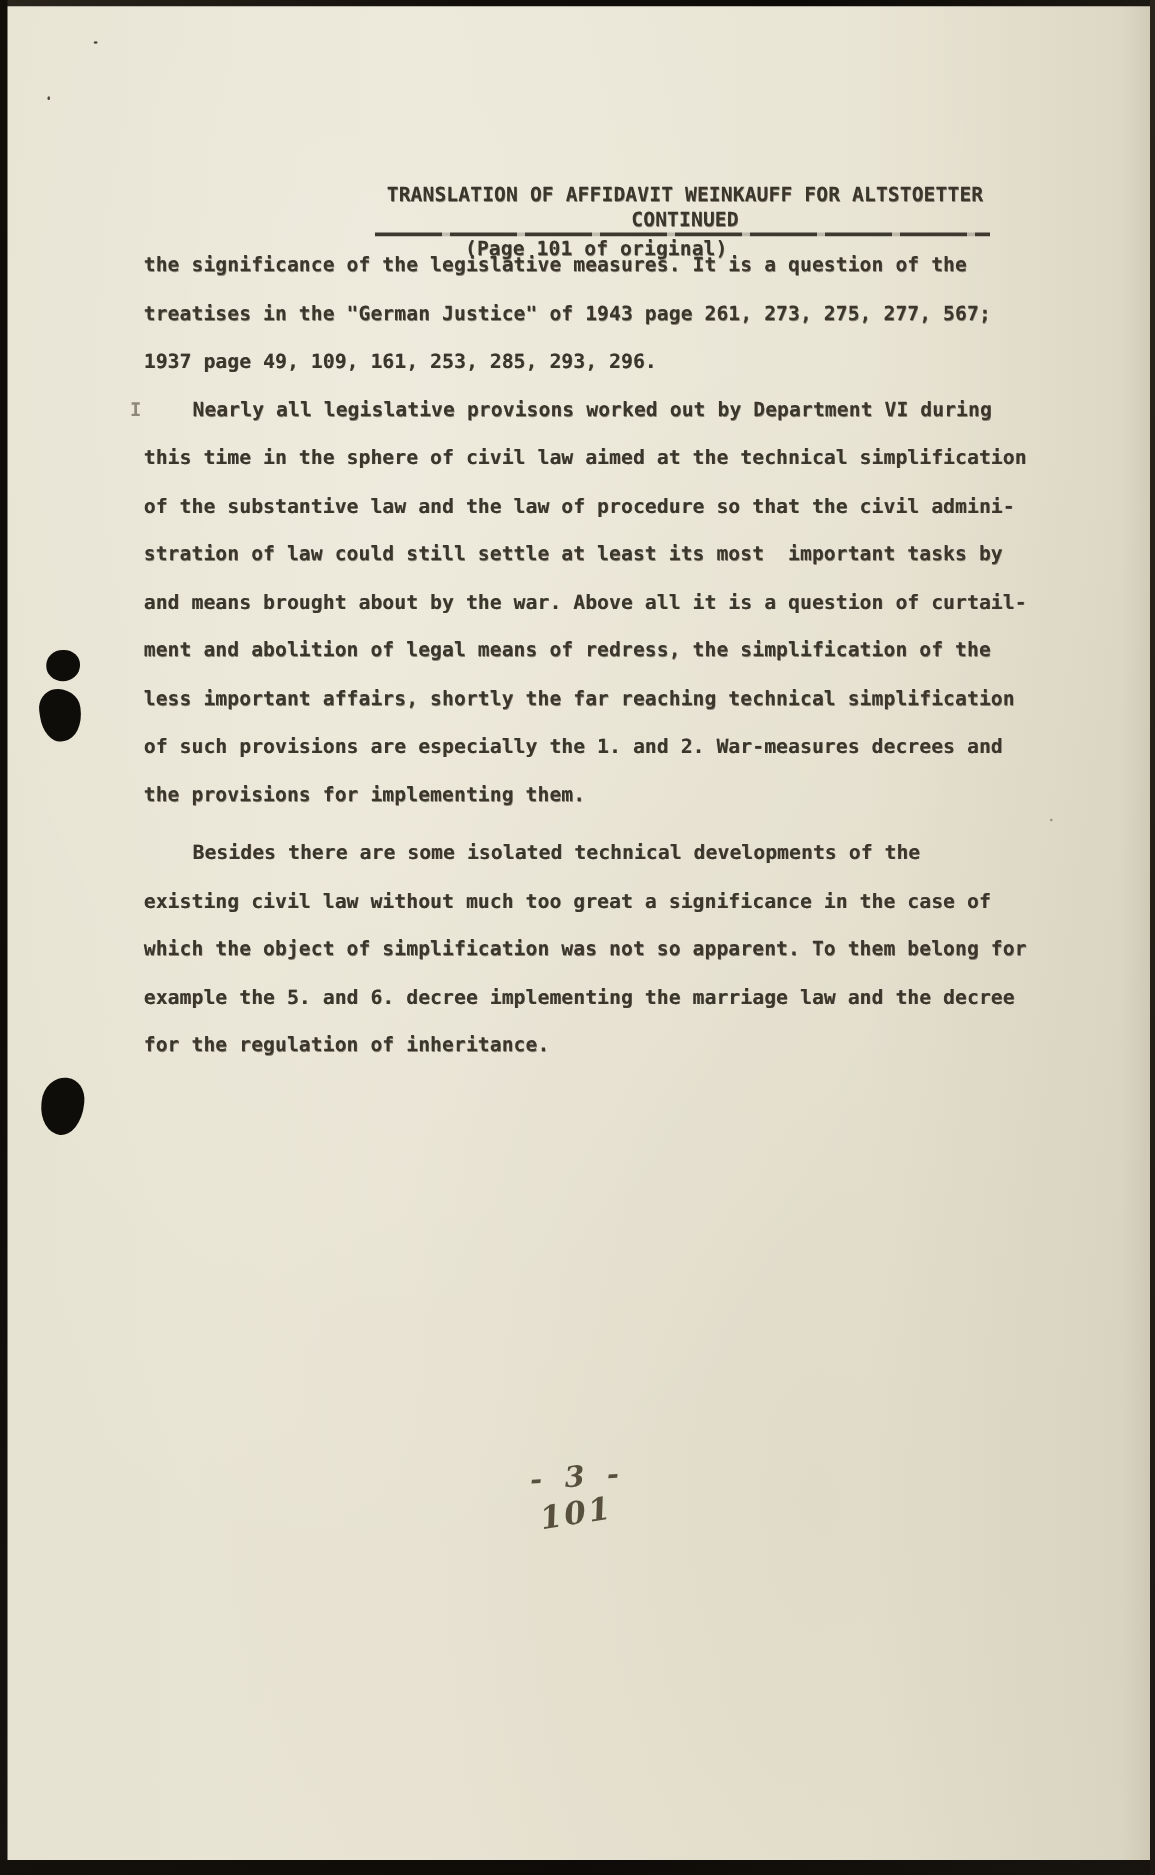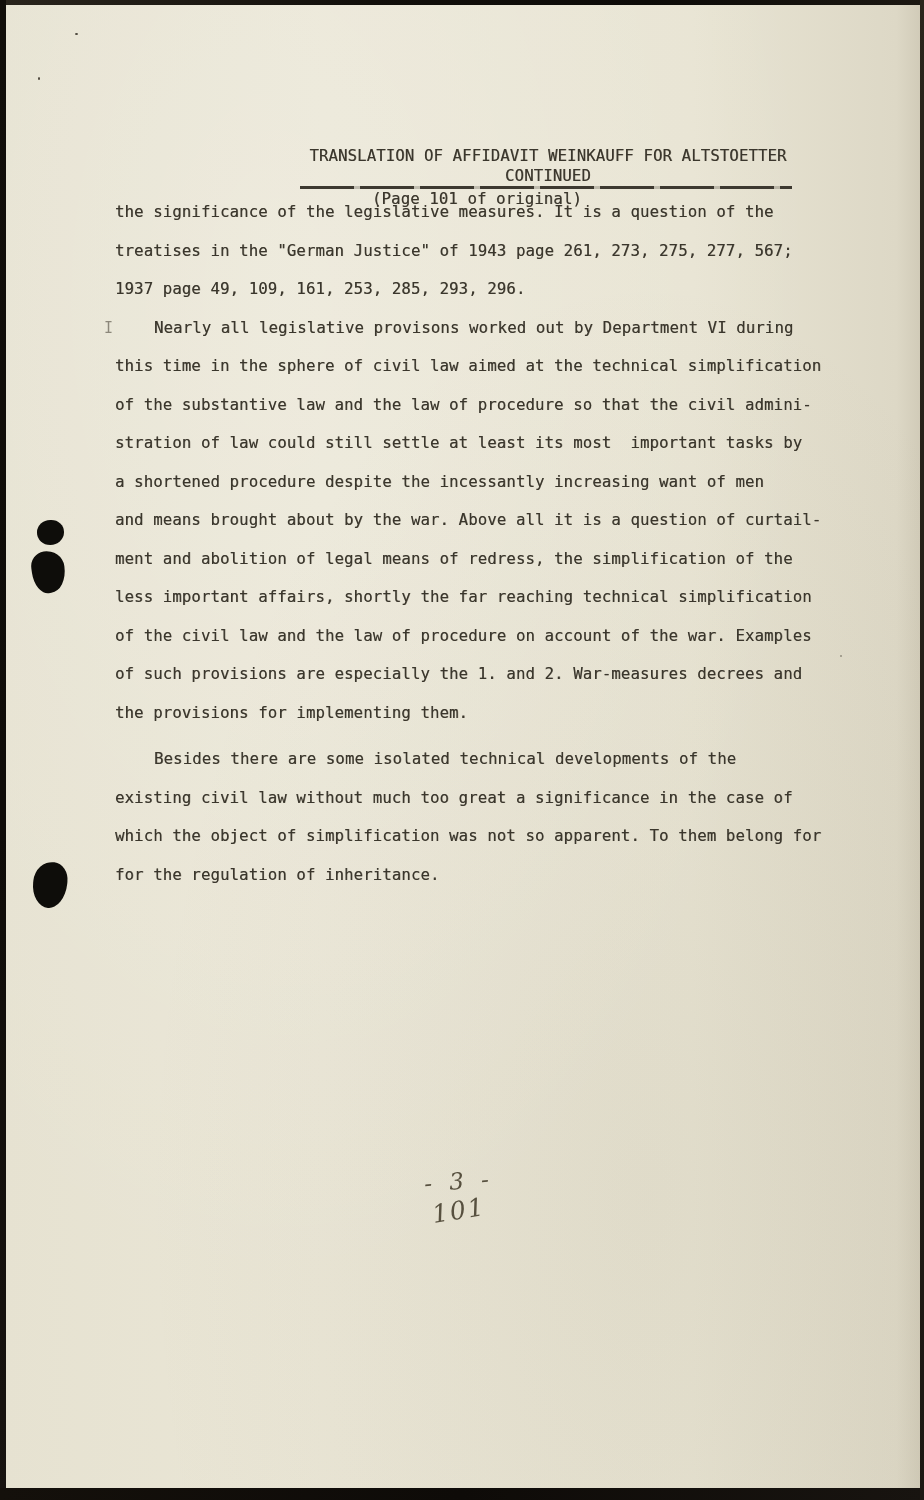--- a/index.html
+++ b/index.html
@@ -9,20 +9,21 @@
     height: 1500px;
     margin: 0 auto;
     background:
       radial-gradient(ellipse at 30% 20%, rgba(255,255,252,0.20), rgba(0,0,0,0) 60%),
       radial-gradient(ellipse at 70% 80%, rgba(120,110,80,0.08), rgba(0,0,0,0) 55%),
       linear-gradient(90deg, #e6e2d1 0%, #eae6d6 35%, #e8e4d3 75%, #ddd8c6 97%, #cfc9b6 100%),
       #e8e4d3;
     overflow: hidden;
     font-family: "DejaVu Sans Mono", "Liberation Mono", monospace;
     color: #3a362c;
+    font-weight: bold;
   }
   
   .edge { position: absolute; background: #17130e; }
   .edge-top    { top: 0; left: 0; width: 924px; height: 5px;
                  background: linear-gradient(90deg, #2a251d 0%, #120f0b 40%, #0d0b08 70%, #1c1812 100%); }
   .edge-left   { top: 0; left: 0; width: 6px; height: 1500px;
                  background: linear-gradient(180deg, #110e0a, #0f0c09 55%, #171310); }
   .edge-bottom { left: 0; top: 1488px; width: 924px; height: 12px;
                  background: linear-gradient(90deg, #14100b, #0e0b08 50%, #181410); }
   .edge-right  { top: 0; left: 920px; width: 4px; height: 1500px;
@@ -111,32 +112,31 @@
     <div>
       <div class="line">the significance of the legislative measures. It is a question of the</div>
       <div class="line">treatises in the "German Justice" of 1943 page 261, 273, 275, 277, 567;</div>
       <div class="line">1937 page 49, 109, 161, 253, 285, 293, 296.</div>
     </div>
     <div>
       <div class="line indent-first">Nearly all legislative provisons worked out by Department VI during</div>
       <div class="line">this time in the sphere of civil law aimed at the technical simplification</div>
       <div class="line">of the substantive law and the law of procedure so that the civil admini-</div>
       <div class="line">stration of law could still settle at least its most  important tasks by</div>
-      <div class="line">a shortened procedure despite the incessantly increasing want of men</div>
       <div class="line">and means brought about by the war. Above all it is a question of curtail-</div>
       <div class="line">ment and abolition of legal means of redress, the simplification of the</div>
       <div class="line">less important affairs, shortly the far reaching technical simplification</div>
-      <div class="line">of the civil law and the law of procedure on account of the war. Examples</div>
       <div class="line">of such provisions are especially the 1. and 2. War-measures decrees and</div>
       <div class="line">the provisions for implementing them.</div>
     </div>
     <div class="para-3">
       <div class="line indent-first">Besides there are some isolated technical developments of the</div>
       <div class="line">existing civil law without much too great a significance in the case of</div>
       <div class="line">which the object of simplification was not so apparent. To them belong for</div>
+      <div class="line">example the 5. and 6. decree implementing the marriage law and the decree</div>
       <div class="line">for the regulation of inheritance.</div>
     </div>
   </div>
 
   <div class="handwritten hw-page-number">- 3 -</div>
   <div class="handwritten hw-original-number">101</div>
 
 </div>
 
 </body></html>

